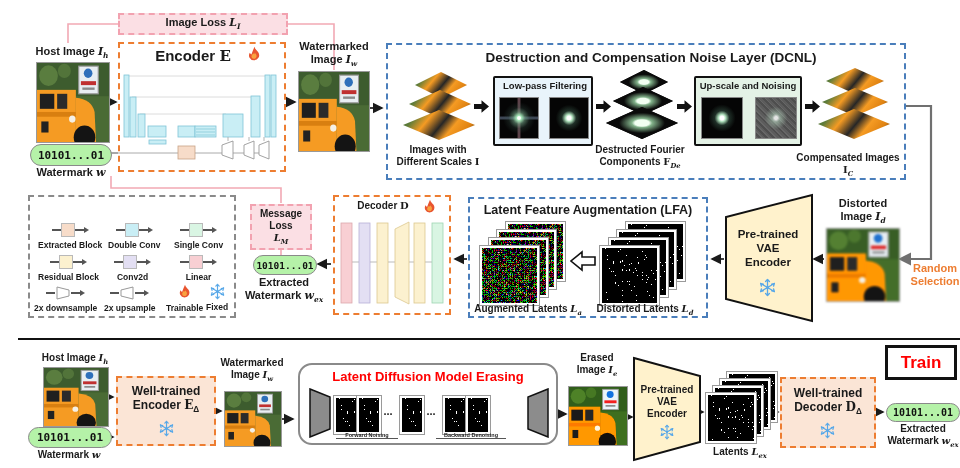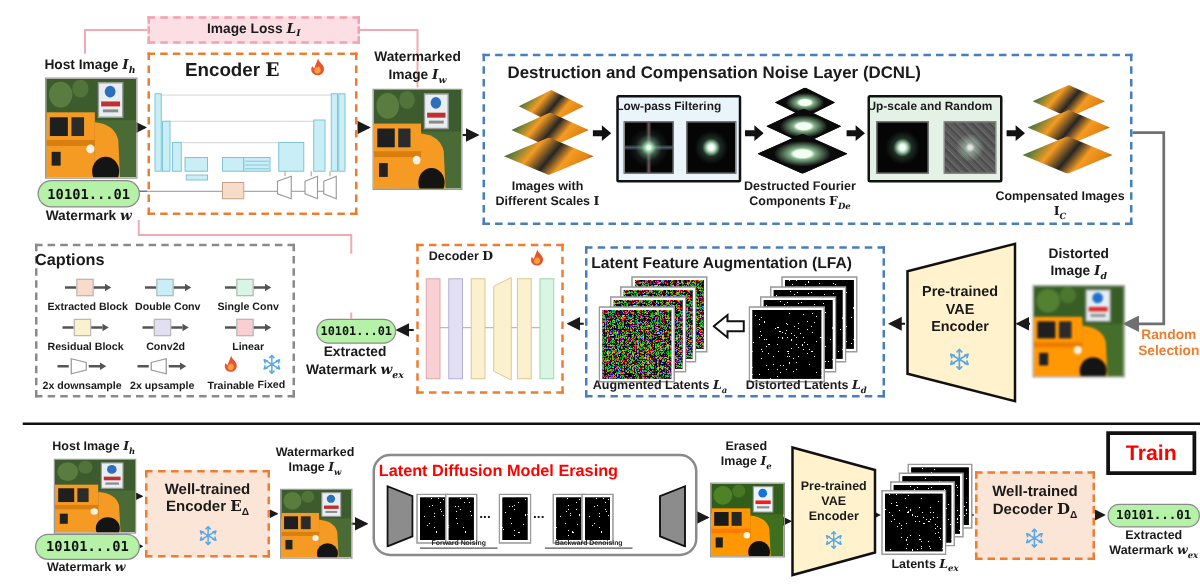--- a/index.html
+++ b/index.html
@@ -16,21 +16,21 @@
     font-family:"DejaVu Sans Mono",monospace;font-weight:bold;font-size:11px;
     display:flex;align-items:center;justify-content:center;color:#111;}
   .box-orange{border:2px dashed #ED7D31;background:#fff;box-sizing:border-box;}
   .box-orange.fillo{background:#FBE5D6;}
   .box-pink{border:2px dashed #F2A2B0;background:#FBDFE4;box-sizing:border-box;
     display:flex;align-items:center;justify-content:center;}
   .box-blue{border:2px dashed #4A7EBB;background:#fff;box-sizing:border-box;}
   .box-gray{border:2px dashed #8a8a8a;background:#fff;box-sizing:border-box;}
   .badge{border:3px solid #111;background:#fff;color:#FF0000;font-weight:bold;
     font-size:17px;display:flex;align-items:center;justify-content:center;}
-  .titleb{font-weight:bold;}
+  .titleb{font-weight:bold;text-align:center;}
   .barr{background:#111;clip-path:polygon(0 34%,50% 34%,50% 8%,100% 50%,50% 92%,50% 66%,0 66%);}
   .innerbox{border:2px solid #111;box-sizing:border-box;border-radius:2px;}
   .fftc{background:
     radial-gradient(circle at 50% 50%, #ffffff 0 5%, rgba(170,240,190,.95) 9%, rgba(120,170,140,.55) 22%, rgba(60,90,80,.25) 38%, transparent 58%),
     linear-gradient(to right, transparent 44%, rgba(255,180,200,.45) 50%, transparent 56%),
     linear-gradient(to bottom, transparent 44%, rgba(180,210,255,.4) 50%, transparent 56%),
     #050505; border:1px solid #888;}
   .fftd{background: radial-gradient(circle at 50% 50%, #ffffff 0 7%, rgba(190,245,205,.9) 13%, rgba(70,110,90,.4) 26%, transparent 48%), #050505; border:1px solid #888;}
   .fftn{background: radial-gradient(circle at 50% 50%, rgba(255,255,255,.85) 0 5%, rgba(190,225,200,.5) 14%, transparent 40%),
     repeating-linear-gradient(45deg,#5c5c5c 0 2px,#4e4e4e 2px 4px,#676767 4px 5px), #555; border:1px solid #888;}
@@ -232,21 +232,21 @@
 <div class="abs" style="left:588px;top:70px;width:72px;height:70px;z-index:3">
   <div class="diamond dfft" style="left:14px;top:0;width:48px;height:24px;"></div>
   <div class="diamond dfft" style="left:7px;top:17px;width:60px;height:28px;"></div>
   <div class="diamond dfft" style="left:0;top:37px;width:72px;height:32px;"></div>
 </div>
 <div class="abs lbl small" style="left:572px;top:144px;width:100px;z-index:3"><span>Destructed Fourier</span><br><span>Components </span><span class="ds">F</span><sub class="mi">De</sub></div>
 
 <div class="abs barr" style="left:659px;top:99px;width:15px;height:15px;z-index:3"></div>
 
 <div class="abs innerbox" style="left:676px;top:76px;width:108px;height:70px;background:#E4F2E6;z-index:3"></div>
-<div class="abs titleb" style="left:676px;top:80px;width:108px;font-size:9.5px;z-index:4">Up-scale and Random</div>
+<div class="abs titleb" style="left:676px;top:80px;width:108px;font-size:9.5px;z-index:4">Up-scale and Noising</div>
 <div class="abs fftd" style="left:683px;top:97px;width:40px;height:40px;z-index:4"></div>
 <div class="abs fftn" style="left:737px;top:97px;width:40px;height:40px;z-index:4"></div>
 
 <div class="abs barr" style="left:787px;top:99px;width:15px;height:15px;z-index:3"></div>
 
 <div class="abs" style="left:800px;top:68px;width:72px;height:72px;z-index:3">
   <div class="diamond dimg" style="left:8px;top:0;width:58px;height:26px;"></div>
   <div class="diamond dimg" style="left:4px;top:20px;width:66px;height:28px;"></div>
   <div class="diamond dimg" style="left:0;top:41px;width:72px;height:30px;"></div>
 </div>
@@ -312,27 +312,29 @@
 <svg class="abs" style="left:315px;top:195px;width:118px;height:120px;z-index:2" viewBox="0 0 118 120">
   <line x1="10" y1="67" x2="108" y2="67" stroke="#bbb" stroke-width="1"></line>
   <rect x="8" y="28" width="11" height="80" fill="#F8CFD3" stroke="#dba8ad" stroke-width="0.8"></rect>
   <rect x="26" y="28" width="11" height="80" fill="#E3DFF3" stroke="#b7b0d6" stroke-width="0.8"></rect>
   <rect x="44" y="28" width="11" height="80" fill="#FCF1CF" stroke="#dcc88f" stroke-width="0.8"></rect>
   <polygon points="62,34 76,27 76,109 62,102" fill="#FCF1CF" stroke="#dcc88f" stroke-width="0.8"></polygon>
   <rect x="81" y="28" width="11" height="80" fill="#FCF1CF" stroke="#dcc88f" stroke-width="0.8"></rect>
   <rect x="99" y="28" width="11" height="80" fill="#D9F5E3" stroke="#9fd4b2" stroke-width="0.8"></rect>
 </svg>
 
+<div class="abs box-pink" style="left:232px;top:204px;width:62px;height:46px;z-index:2">
+  <span class="lbl" style="font-size:10px"><span>Message Loss</span><br><span class="mi">L</span><sub class="mi">M</sub></span>
+</div>
 <div class="abs pill" style="left:235px;top:255px;width:62px;height:18px;font-size:9.5px;z-index:2">
       <span>10101...01</span>
     </div>
 <div class="abs lbl" style="left:220px;top:276px;width:92px;z-index:2"><span>Extracted</span><br><span>Watermark </span><span class="mi">w</span><sub class="mi">ex</sub></div>
 
 <div class="abs box-gray" style="left:10px;top:195px;width:208px;height:123px;z-index:2"></div>
-<div class="abs titleb" style="left:10px;top:200px;width:208px;font-size:13px;z-index:3">Captions</div>
 <div class="cap-item" style="left:20px;top:222px;z-index:3">
   <span class="cap-glyph">
         <span class="cap-line"></span>
         <span class="cap-sq" style="background: rgb(247, 220, 201);"></span>
         <span class="cap-line"></span>
         <span class="cap-arr"></span>
       </span>
   <span class="cap-lab">Extracted Block</span>
 </div>
 <div class="cap-item" style="left:90px;top:222px;z-index:3">

